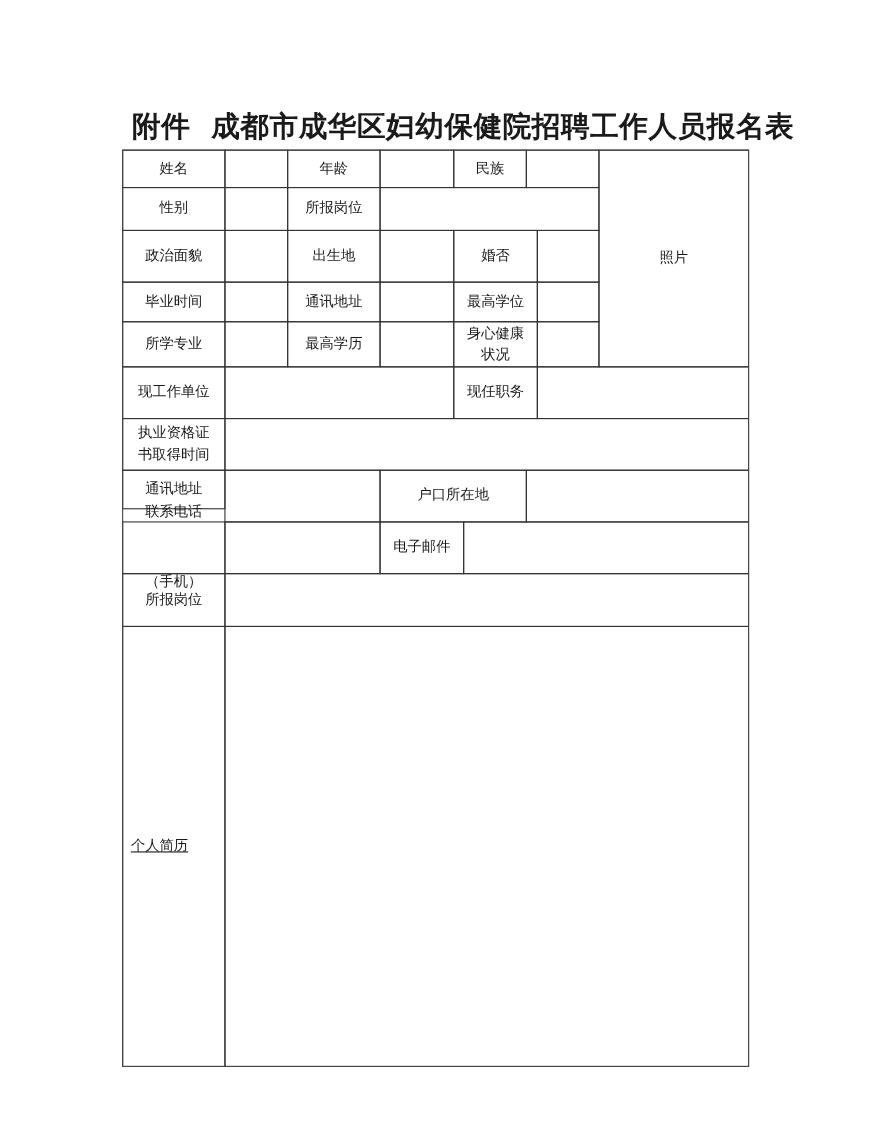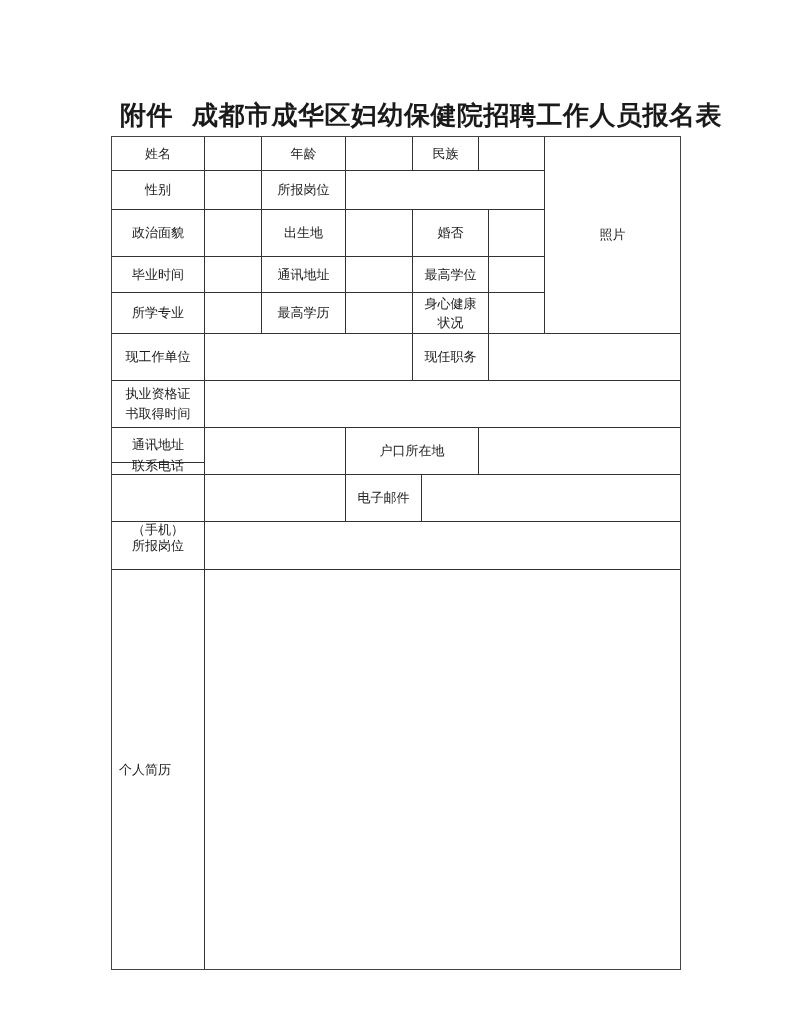--- a/index.html
+++ b/index.html
@@ -6,21 +6,21 @@
     body { width: 791px; height: 1021px; position: relative; overflow: hidden;
            font-family: "DejaVu Serif", "Liberation Serif", serif; color: #1a1a1a; }
     .title { position: absolute; top: 98px; left: 120px; height: 30px; font-size: 26px;
              font-weight: bold; white-space: nowrap; letter-spacing: 0.5px; }
     .title .att { display: inline-block; width: 72px; }
     .table { position: absolute; left: 0; top: 0; width: 791px; height: 1021px; }
     .cell { position: absolute; box-sizing: border-box; border: 1px solid #333;
             display: flex; align-items: center; justify-content: center; text-align: center;
             font-size: 13px; line-height: 20px; background: transparent; }
     .cell.input { cursor: text; }
-    .cell.left { justify-content: flex-start; padding-left: 7px; text-align: right; }
+    .cell.left { justify-content: flex-start; padding-left: 7px; text-align: right; text-decoration: underline; }
     .outer { position: absolute; left: 111px; top: 136px; width: 570px; height: 834px;
              box-sizing: border-box; border: 1.5px solid #444; pointer-events: none; }
   </style>
 </head>
 <body>
 
 <div class="title">
   <span class="att">附件</span><span>成都市成华区妇幼保健院招聘工作人员报名表</span>
 </div>
 

